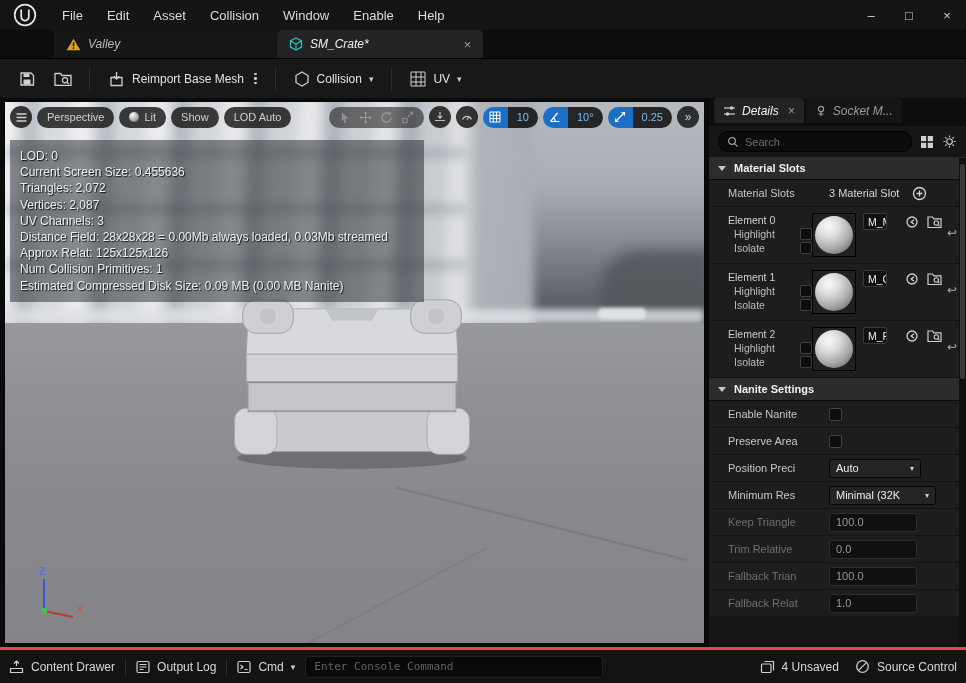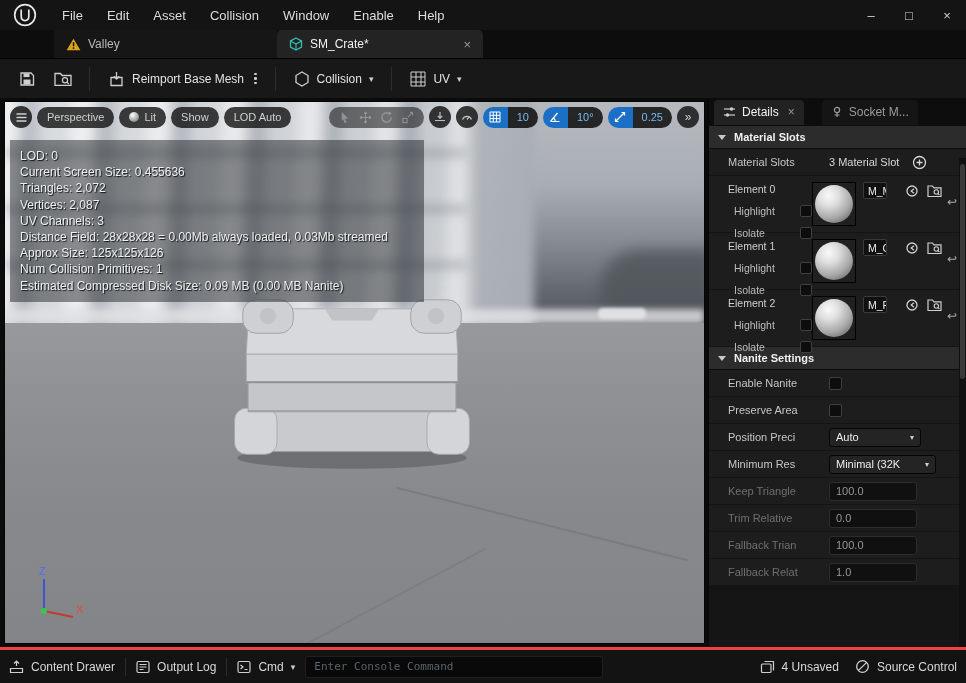--- a/index.html
+++ b/index.html
@@ -9,21 +9,21 @@
 
   
   .titlebar { height:30px; background:#141414; display:flex; align-items:center; flex-shrink:0; }
   .logo { width:50px; display:flex; justify-content:center; align-items:center; }
   .menubar { display:flex; height:100%; }
   .menu-item { padding:0 12px; font-size:13px; color:#dcdcdc; display:flex; align-items:center; cursor:default; }
   .win-controls { margin-left:auto; display:flex; }
   .win-btn { width:38px; height:30px; display:flex; align-items:center; justify-content:center; color:#d0d0d0; font-size:13px; }
 
   
-  .tabbar { height:28px; background:#0d0d0d; display:flex; align-items:flex-end; flex-shrink:0; }
+  .tabbar { height:28px; background:#0d0d0d; display:flex; align-items:flex-end; flex-shrink:0;font-style:italic; }
   .tab { height:28px; display:flex; align-items:center; gap:7px; padding:0 12px; font-size:12px; }
   .tab-valley { margin-left:54px; width:223px; background:#161616; color:#b9b9b9; }
   .tab-active { width:206px; background:#232323; color:#f2f2f2; border-radius:5px 5px 0 0; }
   .tab-close { margin-left:auto; color:#9a9a9a; font-size:13px; }
 
   
   .toolbar { height:40px; background:#181818; border-top:1px solid #000; display:flex; align-items:center; padding:0 10px; gap:2px; flex-shrink:0; }
   .tb-icon-btn { width:34px; height:30px; display:flex; align-items:center; justify-content:center; border-radius:3px; }
   .tb-btn { height:30px; display:flex; align-items:center; gap:7px; padding:0 9px; font-size:12px; color:#e2e2e2; border-radius:3px; white-space:nowrap; }
   .tb-sep { width:1px; height:24px; background:#2c2c2c; margin:0 7px; }
@@ -59,21 +59,21 @@
   .snap { height:21px; display:flex; border-radius:11px; overflow:hidden; flex-shrink:0; }
   .snap-ic { width:25px; background:#1b6fc4; display:flex; align-items:center; justify-content:center; }
   .snap-val { background:rgba(12,12,12,.85); color:#79b8f3; font-size:11px; display:flex; align-items:center; padding:0 9px; }
   .vmore { color:#cfcfcf; font-size:12px; }
 
   .vp-axis { position:absolute; left:26px; bottom:20px; z-index:6; }
   .crate { position:absolute; left:216px; top:172px; z-index:4; }
 
   
   .details { width:259px; flex-shrink:0; background:#151515; border-left:2px solid #080808; display:flex; flex-direction:column; position:relative; }
-  .dtabs { height:28px; background:#0d0d0d; display:flex; align-items:center; padding-left:5px; gap:18px; flex-shrink:0; }
+  .dtabs { height:28px; background:#0d0d0d; display:flex; align-items:flex-start; padding-left:5px; gap:2px; flex-shrink:0;font-style:italic; }
   .dtab { height:25px; display:flex; align-items:center; gap:6px; padding:0 9px; font-size:12px; border-radius:4px 4px 0 0; white-space:nowrap; }
   .dtab.active { background:#222; color:#f2f2f2; }
   .dtab.idle { background:#151515; color:#9c9c9c; }
   .dtab-close { color:#9a9a9a; font-size:12px; margin-left:3px; }
   .dsearch { height:31px; display:flex; align-items:center; gap:8px; padding:0 9px; background:#161616; flex-shrink:0; }
   .sbox { flex:1; height:21px; background:#0c0c0c; border:1px solid #000; border-radius:10px; display:flex; align-items:center; gap:6px; padding:0 8px; }
   .sbox input { flex:1; min-width:0; background:transparent; border:none; outline:none; color:#d0d0d0; font-size:11px; font-family:inherit; }
   .sbox input::placeholder { color:#6e6e6e; }
 
   .dbody { flex:1; overflow:hidden; }
@@ -87,21 +87,21 @@
   .cb { width:13px; height:13px; background:#0d0d0d; border:1px solid #404040; border-radius:2px; flex-shrink:0; }
   .dd { height:19px; background:#242424; border:1px solid #050505; border-radius:3px; display:flex; align-items:center; justify-content:space-between; font-size:11px; color:#ececec; padding:0 6px; gap:4px; white-space:nowrap; overflow:hidden;text-align:center; }
   .dd .car { font-size:8px; }
   .dd-auto { width:92px; } .dd-min { width:107px; }
   .num { width:88px; height:19px; background:#101010; border:1px solid #2d2d2d; border-radius:3px; color:#969696; font-size:11px; padding:0 6px; font-family:inherit; outline:none; }
   .slots-count { font-size:11px; color:#d6d6d6; margin-right:7px; }
 
   .mat { display:flex; background:#1d1d1d; border-bottom:1px solid #141414; padding:6px 4px 6px 19px; height:57px; align-items:flex-start; }
   .mat-l { width:84px; flex-shrink:0; display:flex; flex-direction:column; gap:2px; padding-top:1px; }
   .mat-name { font-size:10.5px; color:#cfcfcf; }
-  .mat-line { display:flex; align-items:center; justify-content:space-between; font-size:10.5px; color:#bdbdbd; padding-left:6px;margin-top:8px; }
+  .mat-line { display:flex; align-items:center; justify-content:space-between; font-size:10.5px; color:#bdbdbd; padding-left:6px; }
   .mat-line .cb { width:12px; height:12px; }
   .mat-thumb { width:44px; height:44px; background:#202020; border:1px solid #000; flex-shrink:0; display:flex; align-items:center; justify-content:center; }
   .sphere { width:38px; height:38px; border-radius:50%; background:radial-gradient(circle at 36% 28%, #fafafa 0%, #dedede 28%, #a8a8a8 62%, #4e4e4e 100%); }
   .mat-r { flex:1; min-width:0; padding-left:7px; display:flex; flex-direction:row; gap:18px; }
   .mat-combo { width:58px; height:17px; background:#101010; border:1px solid #3a3a3a; border-radius:2px; font-size:10.5px; color:#ececec; display:flex; align-items:center; padding:0 4px; overflow:hidden; white-space:nowrap; }
   .mat-icons { display:flex; gap:8px; align-items:center; }
   .mat-reset { width:20px; flex-shrink:0; text-align:center; color:#ababab; font-size:12px; padding-top:13px; }
 
   .vscroll { position:absolute; right:0; top:60px; bottom:0; width:7px; background:#101010; }
   .vthumb { position:absolute; left:1px; right:1px; top:6px; height:215px; background:#3a3a3a; border-radius:3px; }
@@ -240,21 +240,21 @@
           <line x1="30" y1="151" x2="260" y2="151" stroke="#97989c" stroke-width="1.5"></line>
         </svg>
 
         <div class="vp-stats">
           <div>LOD: 0</div>
           <div>Current Screen Size: 0.455636</div>
           <div>Triangles: 2,072</div>
           <div>Vertices: 2,087</div>
           <div>UV Channels: 3</div>
           <div>Distance Field: 28x28x28 = 0.00Mb always loaded, 0.03Mb streamed</div>
-          <div>Approx Size: 125x125x126</div>
+          <div>Approx Relat: 125x125x126</div>
           <div>Num Collision Primitives: 1</div>
           <div>Estimated Compressed Disk Size: 0.09 MB (0.00 MB Nanite)</div>
         </div>
 
         <div class="vp-toolbar">
           <div class="vmenu">
             <svg width="11" height="9" viewBox="0 0 11 9">
                 <path d="M0.5 1h10M0.5 4.5h10M0.5 8h10" stroke="#cfcfcf" stroke-width="1.4"></path>
               </svg>
           </div>
@@ -356,20 +356,43 @@
         </div>
         <div class="dtab idle">
           <svg width="12" height="12" viewBox="0 0 12 12">
               <circle cx="6" cy="4" r="2.6" fill="none" stroke="#9c9c9c" stroke-width="1.2"></circle>
               <path d="M6 6.6V11M3.5 9h5" fill="none" stroke="#9c9c9c" stroke-width="1.2"></path>
             </svg>
           <span>Socket M...</span>
         </div>
       </div>
 
+      <div class="dsearch">
+        <div class="sbox">
+          <svg width="12" height="12" viewBox="0 0 12 12">
+              <circle cx="5" cy="5" r="3.4" fill="none" stroke="#9a9a9a" stroke-width="1.3"></circle>
+              <line x1="7.6" y1="7.6" x2="10.6" y2="10.6" stroke="#9a9a9a" stroke-width="1.3"></line>
+            </svg>
+          <input placeholder="Search" style="">
+        </div>
+        <svg width="14" height="14" viewBox="0 0 14 14">
+            <g fill="#cfcfcf">
+              <rect x="1" y="1" width="5.2" height="5.2"></rect>
+              <rect x="7.8" y="1" width="5.2" height="5.2"></rect>
+              <rect x="1" y="7.8" width="5.2" height="5.2"></rect>
+              <rect x="7.8" y="7.8" width="5.2" height="5.2"></rect>
+            </g>
+          </svg>
+        <svg width="15" height="15" viewBox="0 0 16 16">
+            <g stroke="#cfcfcf" stroke-width="1.2" fill="none">
+              <circle cx="8" cy="8" r="3"></circle>
+              <path d="M8 1.5v2M8 12.5v2M1.5 8h2M12.5 8h2M3.4 3.4l1.4 1.4M11.2 11.2l1.4 1.4M12.6 3.4l-1.4 1.4M4.8 11.2l-1.4 1.4"></path>
+            </g>
+          </svg>
+      </div>
 
       <div class="dbody">
 
         <div class="cat">
           <span class="tri-down"></span>
           <span class="cat-title">Material Slots</span>
         </div>
         <div class="prow">
           <div class="plabel">Material Slots</div>
           <div class="pval">

